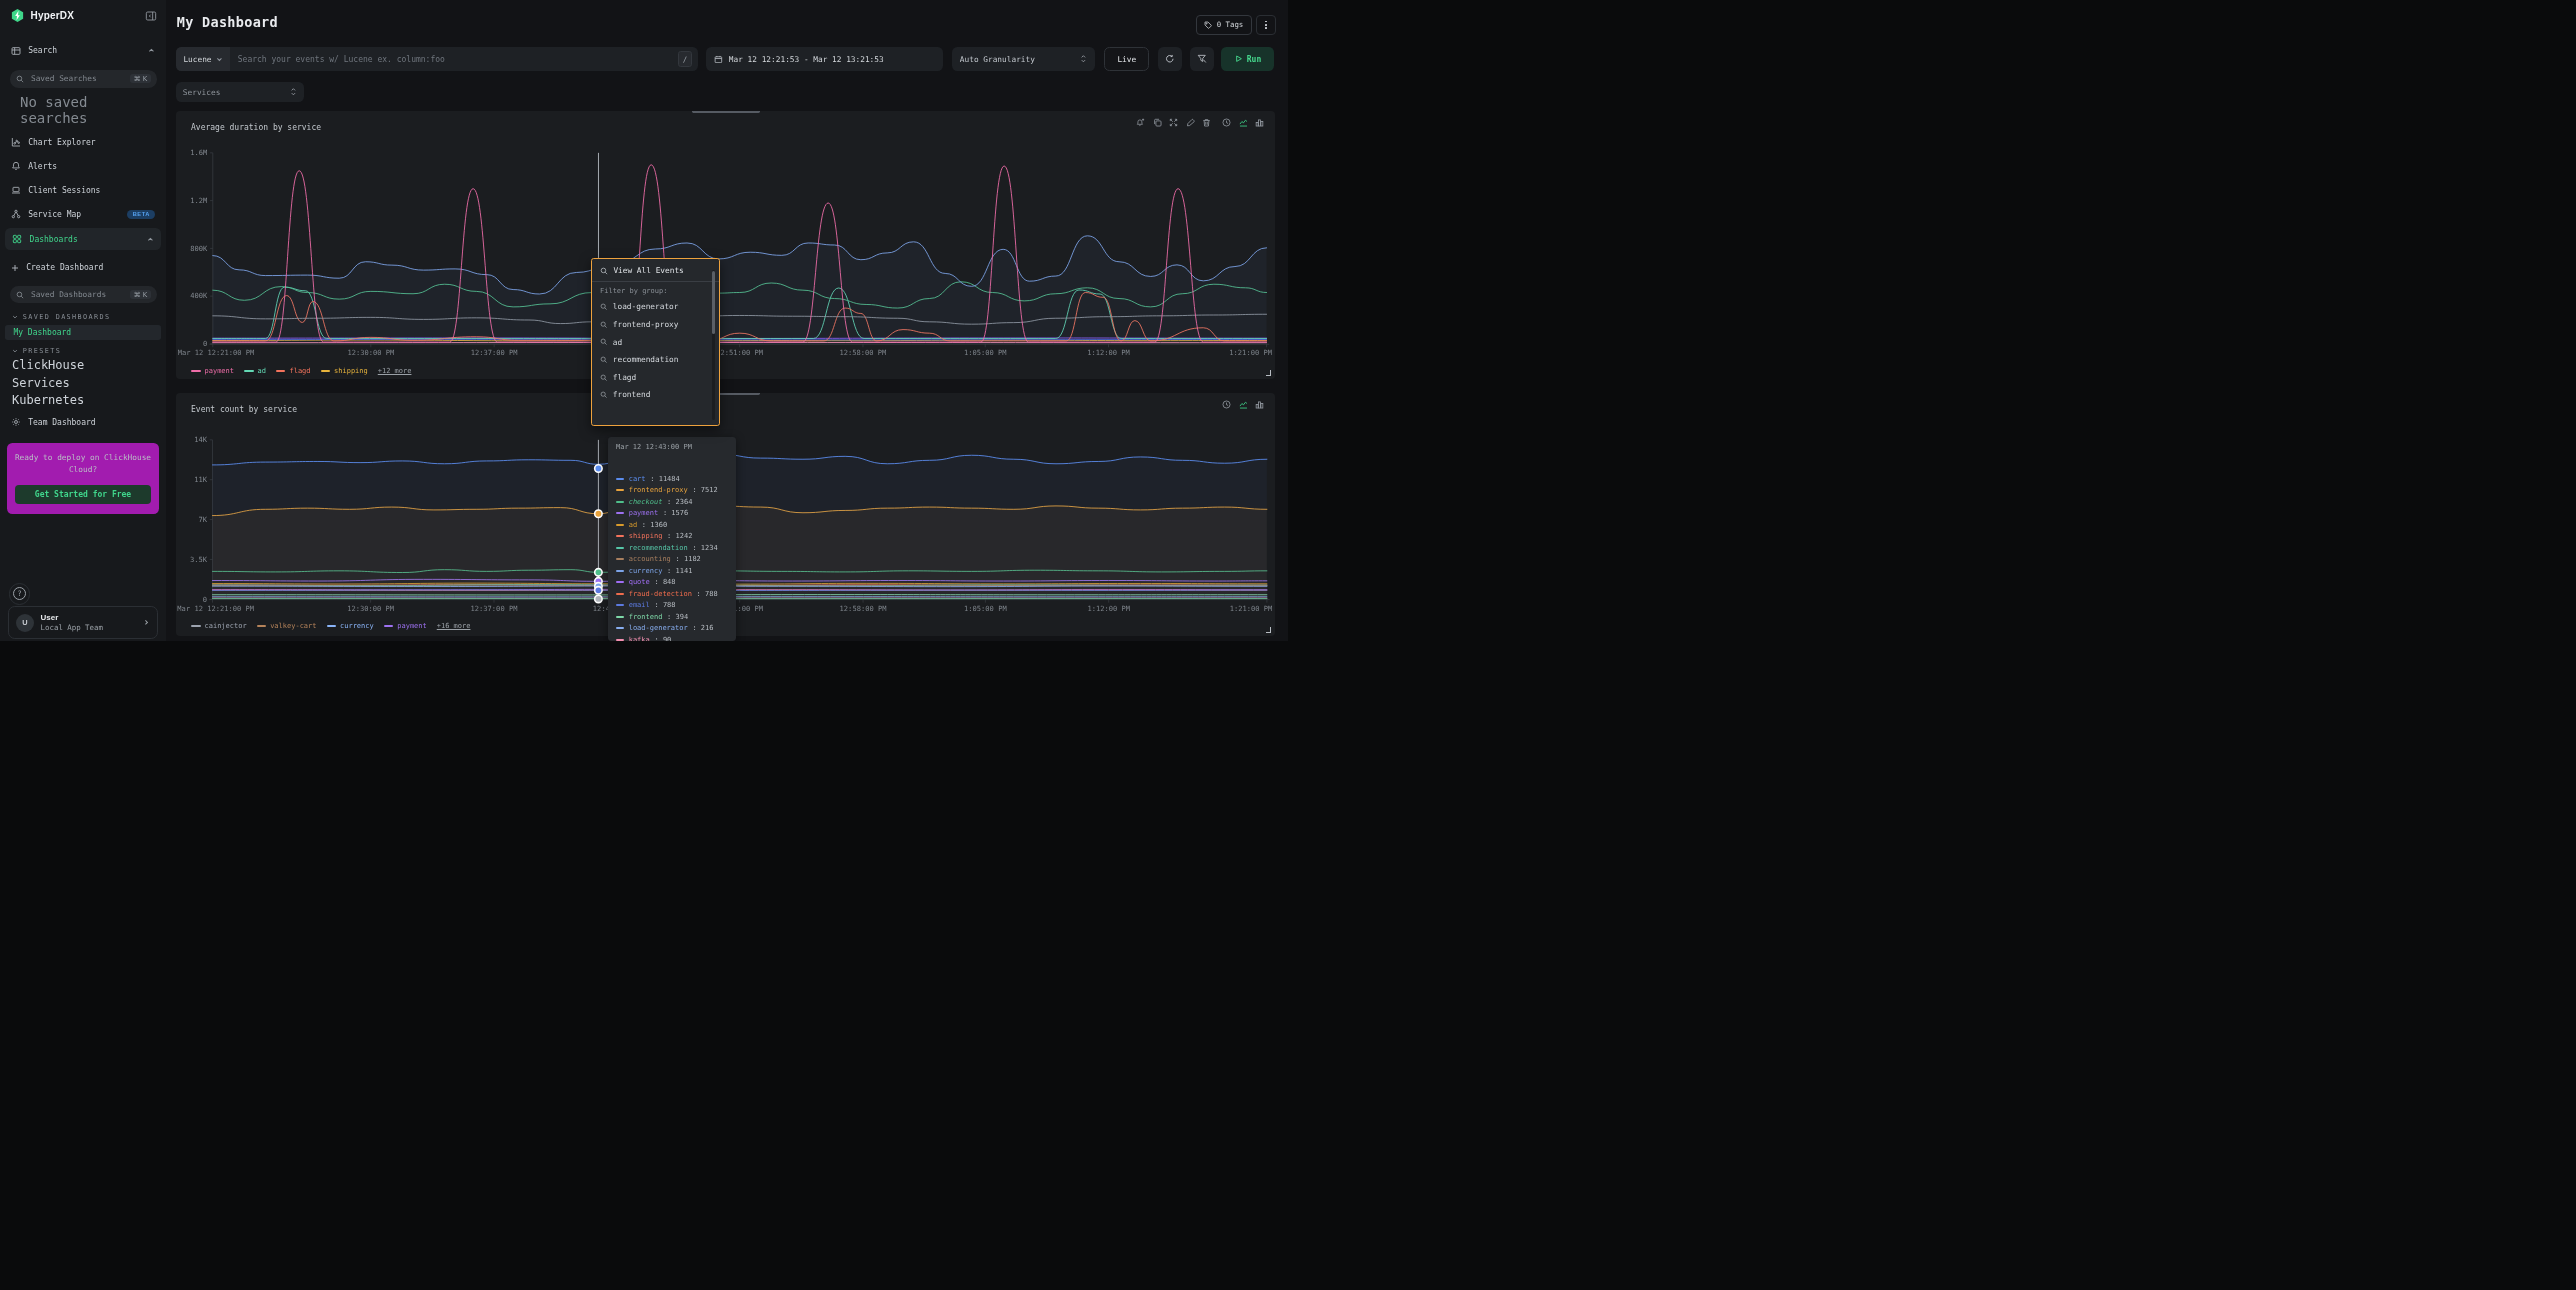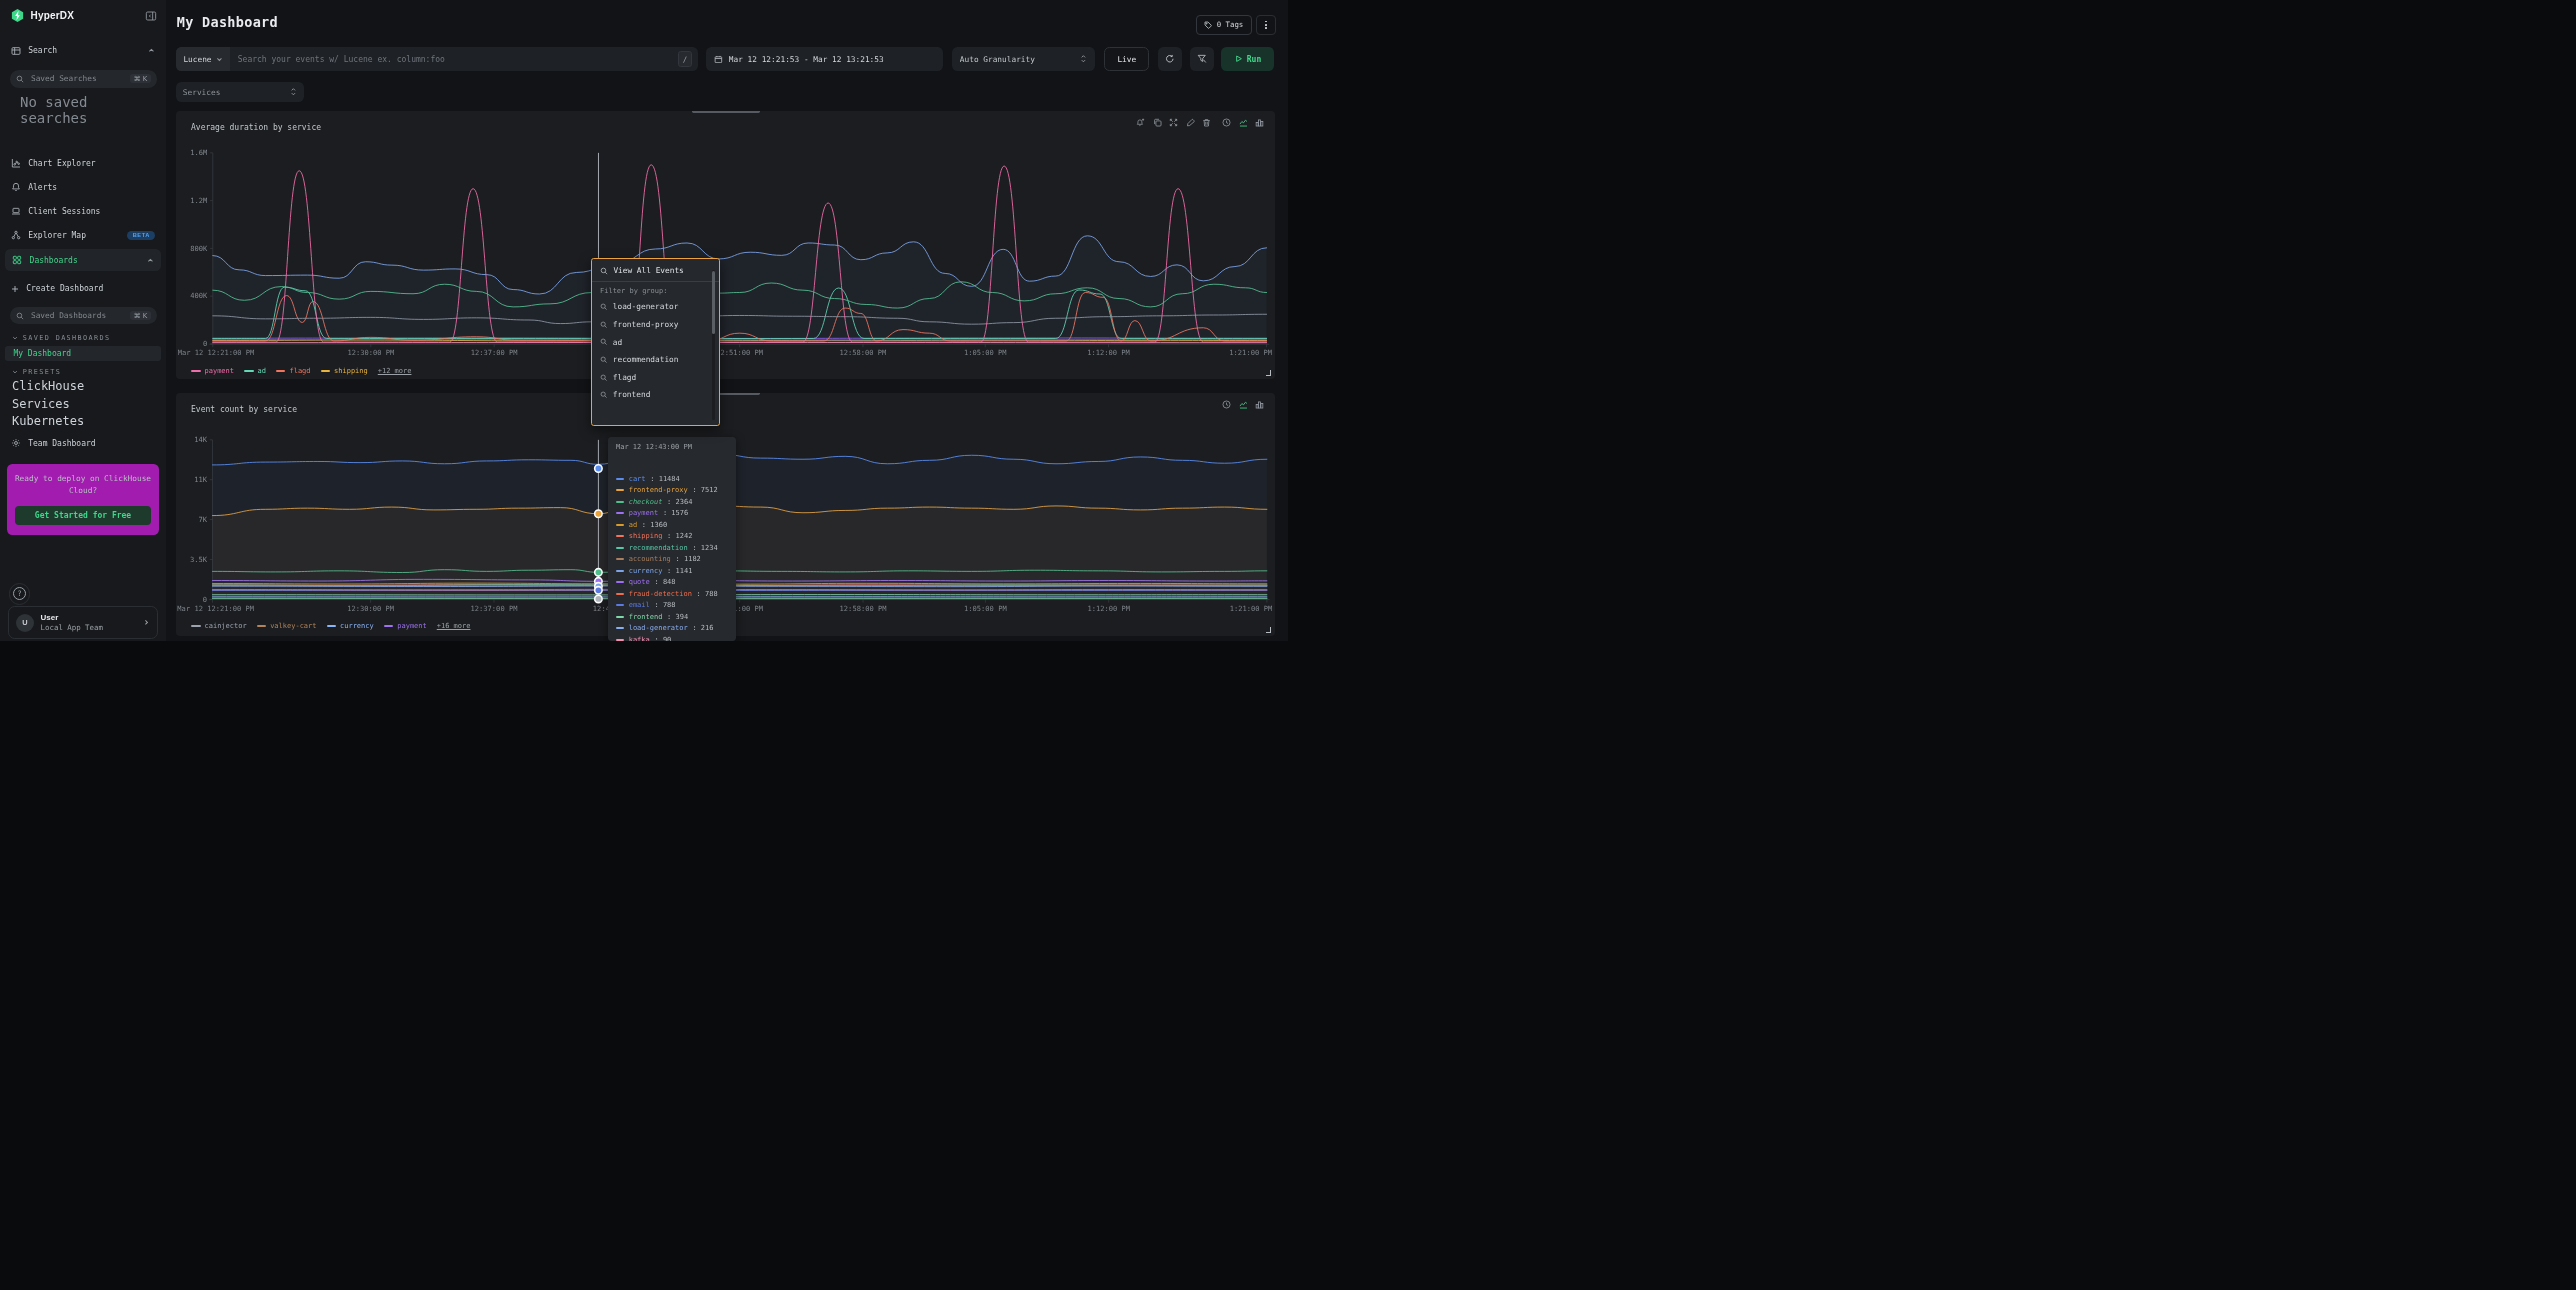--- a/index.html
+++ b/index.html
@@ -142,21 +142,21 @@
       </div>
       <div class="pill" style="margin-top:9.5px;">
         <svg viewBox="0 0 14 14" fill="none" stroke="currentColor" stroke-width="1.4">
             <circle cx="6" cy="6" r="4"></circle>
             <line x1="9" y1="9" x2="12.5" y2="12.5"></line>
           </svg>
         <input placeholder="Saved Searches" style="">
         <span class="kbd">⌘ K</span>
       </div>
       <div class="muted-line">No saved searches</div>
-      <div class="nav-item" style="margin-top:23px;">
+      <div class="nav-item" style="margin-top:2px;">
         <svg class="nico" viewBox="0 0 15 15" fill="none" stroke="currentColor" stroke-width="1.3">
             <path d="M2 1.5 V13.5"></path>
             <path d="M2 13.5 H13.5"></path>
             <circle cx="5.5" cy="9.5" r="1.2"></circle>
             <circle cx="8.5" cy="6" r="1.2"></circle>
             <circle cx="11.5" cy="8.5" r="1.2"></circle>
             <path d="M6.4 8.7 L7.8 7"></path>
             <path d="M9.5 6.8 L10.7 7.9"></path>
           </svg>
         <span>Chart Explorer</span>
@@ -176,21 +176,21 @@
         <span>Client Sessions</span>
       </div>
       <div class="nav-item" style="margin-top:4px;">
         <svg class="nico" viewBox="0 0 15 15" fill="none" stroke="currentColor" stroke-width="1.3">
             <circle cx="7.5" cy="3.5" r="1.7"></circle>
             <circle cx="3.5" cy="11.5" r="1.7"></circle>
             <circle cx="11.5" cy="11.5" r="1.7"></circle>
             <line x1="6.8" y1="5" x2="4.3" y2="10"></line>
             <line x1="8.2" y1="5" x2="10.7" y2="10"></line>
           </svg>
-        <span>Explorer Map</span>
+        <span>Service Map</span>
         <span class="spacer"></span>
         <span class="beta">BETA</span>
       </div>
       <div class="nav-item nav-active">
         <svg class="nico" viewBox="0 0 15 15" fill="none" stroke="currentColor" stroke-width="1.4">
             <rect x="2" y="2" width="4.5" height="4.5" rx="1"></rect>
             <rect x="8.5" y="2" width="4.5" height="4.5" rx="1"></rect>
             <rect x="2" y="8.5" width="4.5" height="4.5" rx="1"></rect>
             <rect x="8.5" y="8.5" width="4.5" height="4.5" rx="1"></rect>
           </svg>

